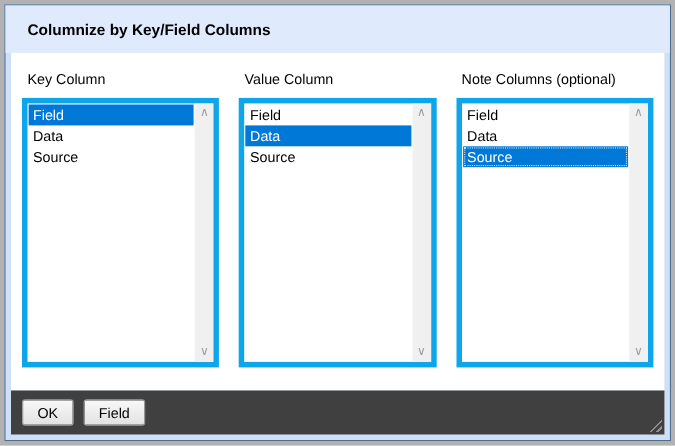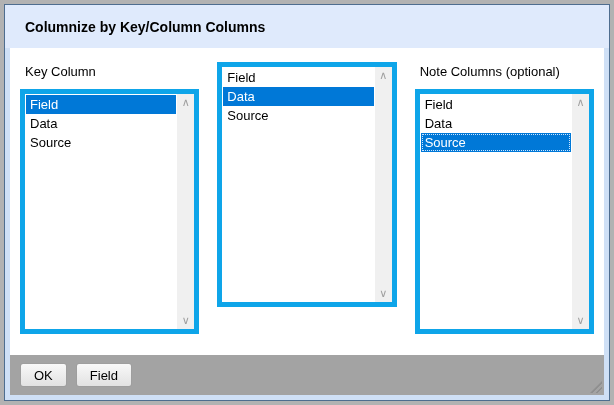--- a/index.html
+++ b/index.html
@@ -70,21 +70,21 @@
   }
   .sb-arrow{
     position:absolute;left:0;width:17px;height:17px;
     color:#9f9f9f;font-size:11px;line-height:17px;text-align:center;
     user-select:none;
   }
   .sb-arrow.up{top:0;}
   .sb-arrow.down{bottom:0;}
   .footer{
     flex:0 0 40px;
-    background:#a3a3a3;
+    background:#404040;
     display:flex;align-items:center;
     padding-left:10px;gap:9px;
     position:relative;
   }
   .btn{
     font-family:"Liberation Sans", sans-serif;
     font-size:13px;color:#000;
     height:24px;
     padding:0 13px;
     border:1px solid #9e9e9e;
@@ -98,41 +98,42 @@
     clip-path:polygon(100% 0,100% 100%,0 100%);
     background:repeating-linear-gradient(135deg,#8f8f8f 0 1.5px,transparent 1.5px 4.2px);
   }
 </style>
 </head>
 <body>
 
 <div class="stage">
   <div class="dialog">
 
-    <div class="titlebar">Columnize by Key/Column Columns</div>
+    <div class="titlebar">Columnize by Key/Field Columns</div>
 
     <div class="window-body">
       <div class="content">
         <div class="columns" id="columns">
   <div class="col">
     <div class="col-label">Key Column</div>
     <div class="listbox">
       <div class="items">
                   <div class="item selected">Field</div>
                   <div class="item">Data</div>
                   <div class="item">Source</div>
                 </div>
       <div class="scrollbar">
         <div class="sb-arrow up">∧</div>
         <div class="sb-arrow down">∨</div>
       </div>
     </div>
   </div>
 
   <div class="col">
+    <div class="col-label">Value Column</div>
     <div class="listbox">
       <div class="items">
                   <div class="item">Field</div>
                   <div class="item selected">Data</div>
                   <div class="item">Source</div>
                 </div>
       <div class="scrollbar">
         <div class="sb-arrow up">∧</div>
         <div class="sb-arrow down">∨</div>
       </div>

